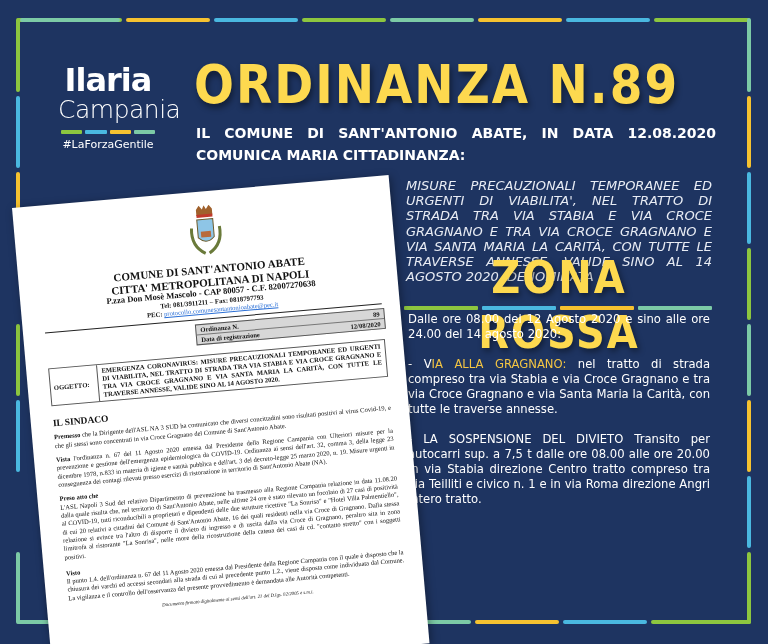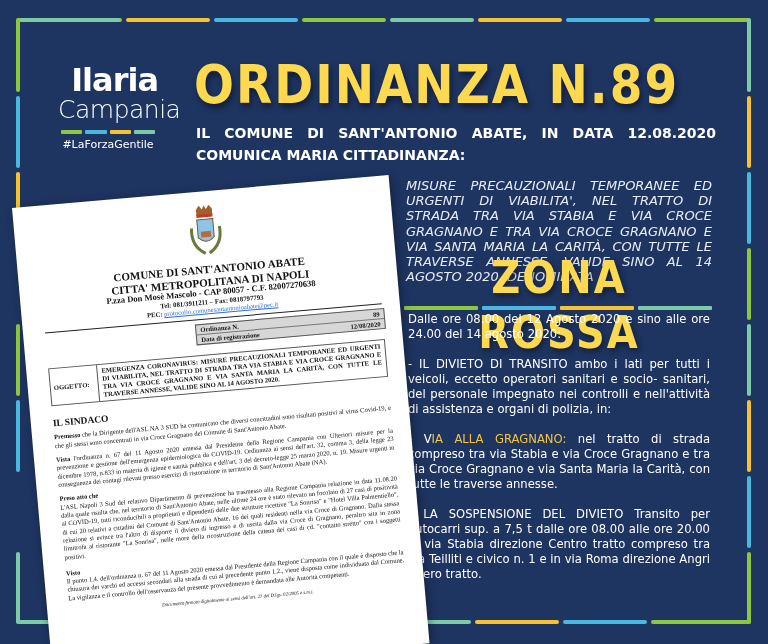--- a/index.html
+++ b/index.html
@@ -17,21 +17,21 @@
   .seg-v { width: 4px; }
 
   
   .brand {
     position: absolute; left: 58px; top: 64px; width: 100px;
     text-align: center;
   }
   .brand-name {
     font-family: "DejaVu Sans", sans-serif;
     font-weight: 700; font-size: 32px; line-height: 32px;
-    color: #ffffff; letter-spacing: -1px; text-align: right;
+    color: #ffffff; letter-spacing: -1px;
   }
   .brand-role {
     font-family: "DejaVu Sans", sans-serif;
     font-weight: 300; font-size: 25px; line-height: 28px;
     color: #ffffff; letter-spacing: -0.5px;
   }
   .brand-stripes { display: flex; gap: 3px; margin: 6px 3px 4px 3px; }
   .brand-stripes span { flex: 1; height: 4px; border-radius: 1px; }
   .brand-tag {
     font-size: 11px; color: #ffffff; letter-spacing: 0px;
@@ -195,21 +195,20 @@
 <div class="zona">ZONA ROSSA</div>
 <div class="zona-stripes">
   <span style="background:#8dc63f"></span>
   <span style="background:#4ab8e0"></span>
   <span style="background:#f6c230"></span>
   <span style="background:#7ccaa6"></span>
 </div>
 
 <div class="body-text">
   <p>Dalle ore 08.00 del 12 Agosto 2020 e sino alle ore 24.00 del 14 agosto 2020:</p>
-  <p>- IL DIVIETO DI TRANSITO ambo i lati per tutti i veicoli, eccetto operatori sanitari e socio- sanitari, del personale impegnato nei controlli e nell'attività di assistenza e organi di polizia, in:</p>
   <p><span>- V</span><span class="hl">IA ALLA GRAGNANO:</span><span> nel tratto di strada compreso tra via Stabia e via Croce Gragnano e tra via Croce Gragnano e via Santa Maria la Carità, con tutte le traverse annesse.</span></p>
   <p>- LA SOSPENSIONE DEL DIVIETO Transito per autocarri sup. a 7,5 t dalle ore 08.00 alle ore 20.00 in via Stabia direzione Centro tratto compreso tra via Teilliti e civico n. 1 e in via Roma direzione Angri intero tratto.</p>
 </div>
 
 <div class="doc-wrap">
   <div class="doc-back"></div>
   <div class="doc">
     <div class="emblem">
       <svg width="40" height="58" viewBox="0 0 40 58">
         <path d="M12 4 L15 0 L18 4 L20 0 L22 4 L25 0 L28 4 L28 10 L12 10 Z" fill="#a0612c"></path>

